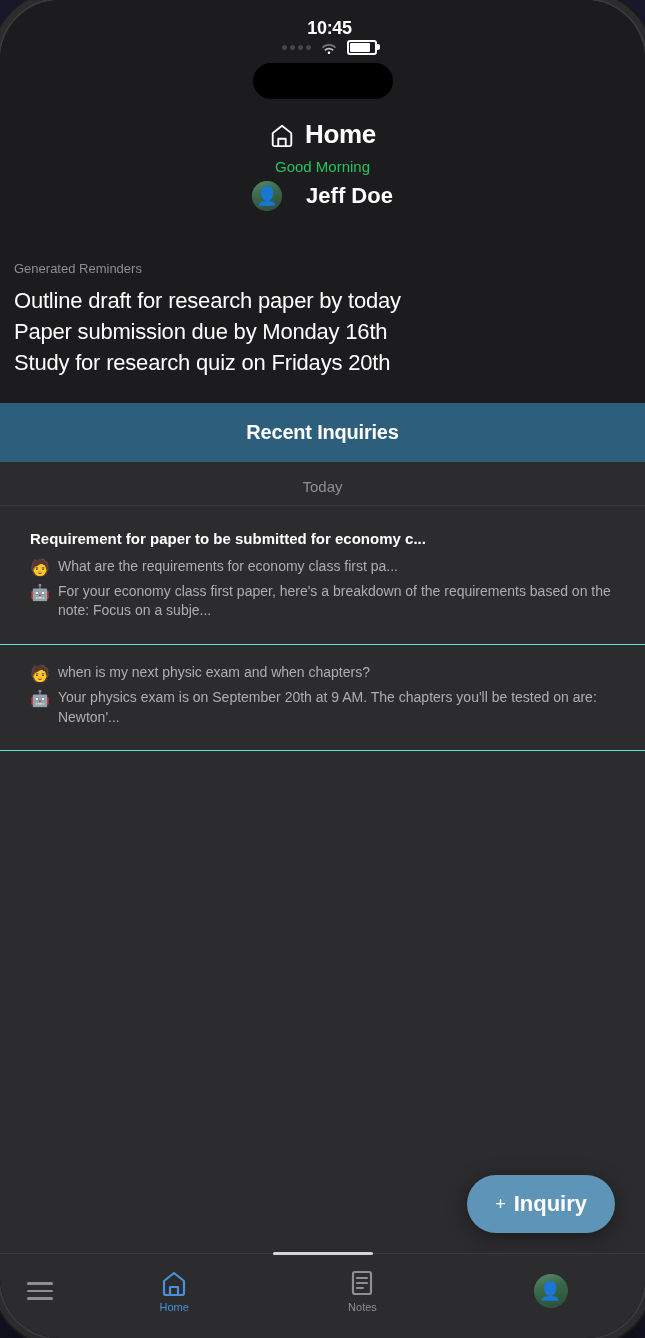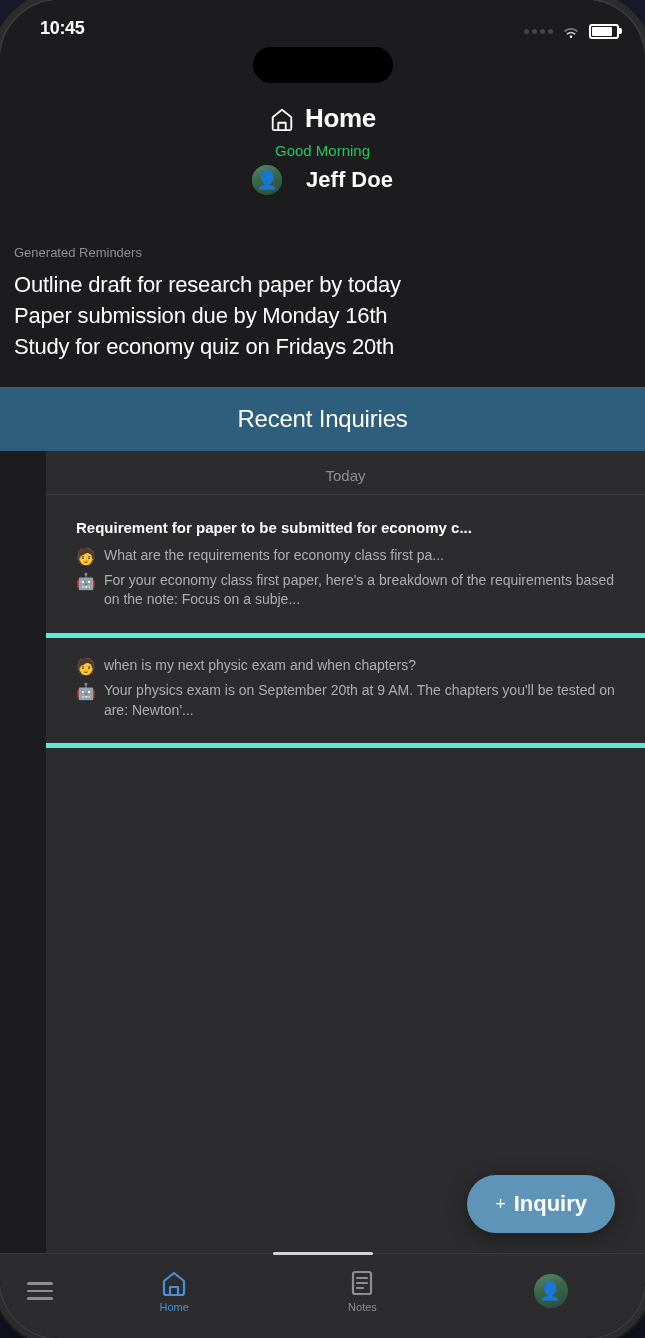--- a/index.html
+++ b/index.html
@@ -57,24 +57,25 @@
       border-radius: 60px;
       overflow: hidden;
       display: flex;
       flex-direction: column;
     }
 
     
     .status-bar {
       display: flex;
       justify-content: space-between;
-      align-items: flex-end;
+      align-items: center;
       padding: 18px 26px 8px 40px;
       background: #1c1c1e;
       flex-shrink: 0;
+      flex-direction: column;
     }
 
     .status-time {
       font-size: 18px;
       font-weight: 600;
       color: #ffffff;
       letter-spacing: -0.3px;
     }
 
     .status-icons {
@@ -232,47 +233,46 @@
 
     
     .recent-inquiries-header {
       background: #2d5f7c;
       padding: 18px 30px;
       text-align: center;
       flex-shrink: 0;
     }
 
     .recent-inquiries-title {
-      font-size: 24px;
-      font-weight: 400;
+      font-size: 20px;
+      font-weight: 700;
       color: #ffffff;
       letter-spacing: -0.2px;
     }
 
     
     .main-content {
       flex: 1;
       background: #2c2c2e;
       overflow-y: auto;
       position: relative;
-      margin-left: 46px;
     }
 
     .today-label {
       text-align: center;
       padding: 16px 0 10px;
       font-size: 15px;
       color: #8e8e93;
       border-bottom: 1px solid #3a3a3c;
       margin-bottom: 5px;
     }
 
     .inquiry-item {
       padding: 18px 30px 18px;
-      border-bottom: 5px solid #5eead4;
+      border-bottom: 1px solid #5eead4;
       cursor: pointer;
     }
 
     .inquiry-title {
       font-size: 15px;
       font-weight: 700;
       color: #ffffff;
       margin-bottom: 8px;
       line-height: 1.3;
     }
@@ -449,21 +449,21 @@
           <div class="avatar-img"></div>
         </div>
         <span class="user-name">Jeff Doe</span>
       </div>
     </div>
 
     <div class="reminders-section">
       <div class="reminders-label">Generated Reminders</div>
       <div class="reminder-item">Outline draft for research paper by today</div>
       <div class="reminder-item">Paper submission due by Monday 16th</div>
-      <div class="reminder-item">Study for economy quiz on Fridays 20th</div>
+      <div class="reminder-item">Study for research quiz on Fridays 20th</div>
     </div>
 
     <div class="recent-inquiries-header">
       <span class="recent-inquiries-title">Recent Inquiries</span>
     </div>
 
     <div class="main-content">
       <div class="today-label">Today</div>
 
       <div class="inquiry-item">

